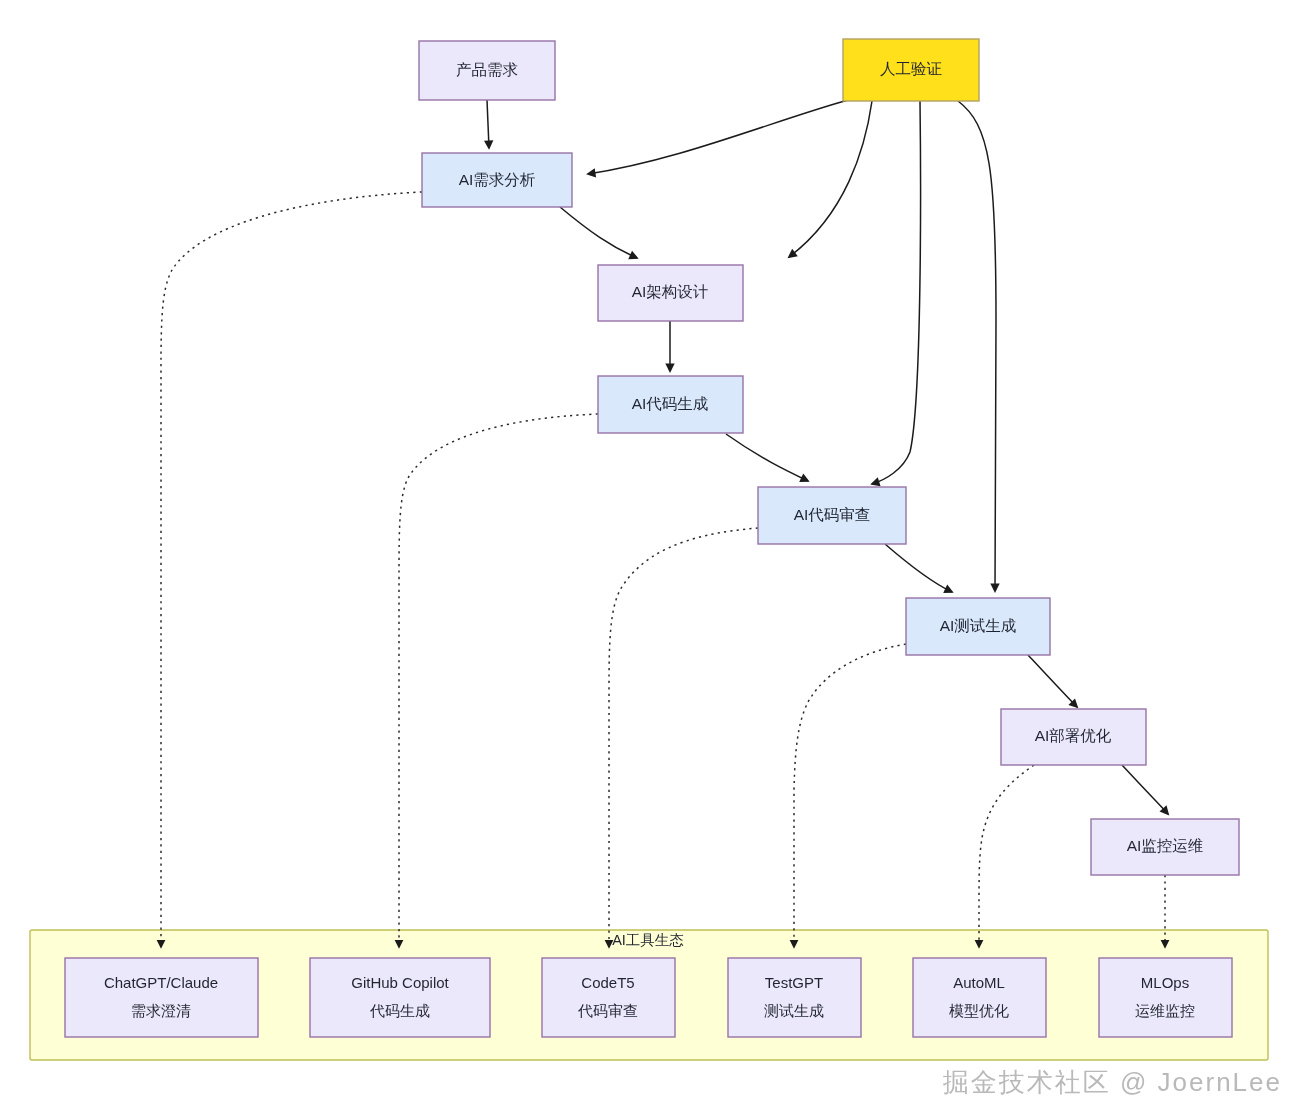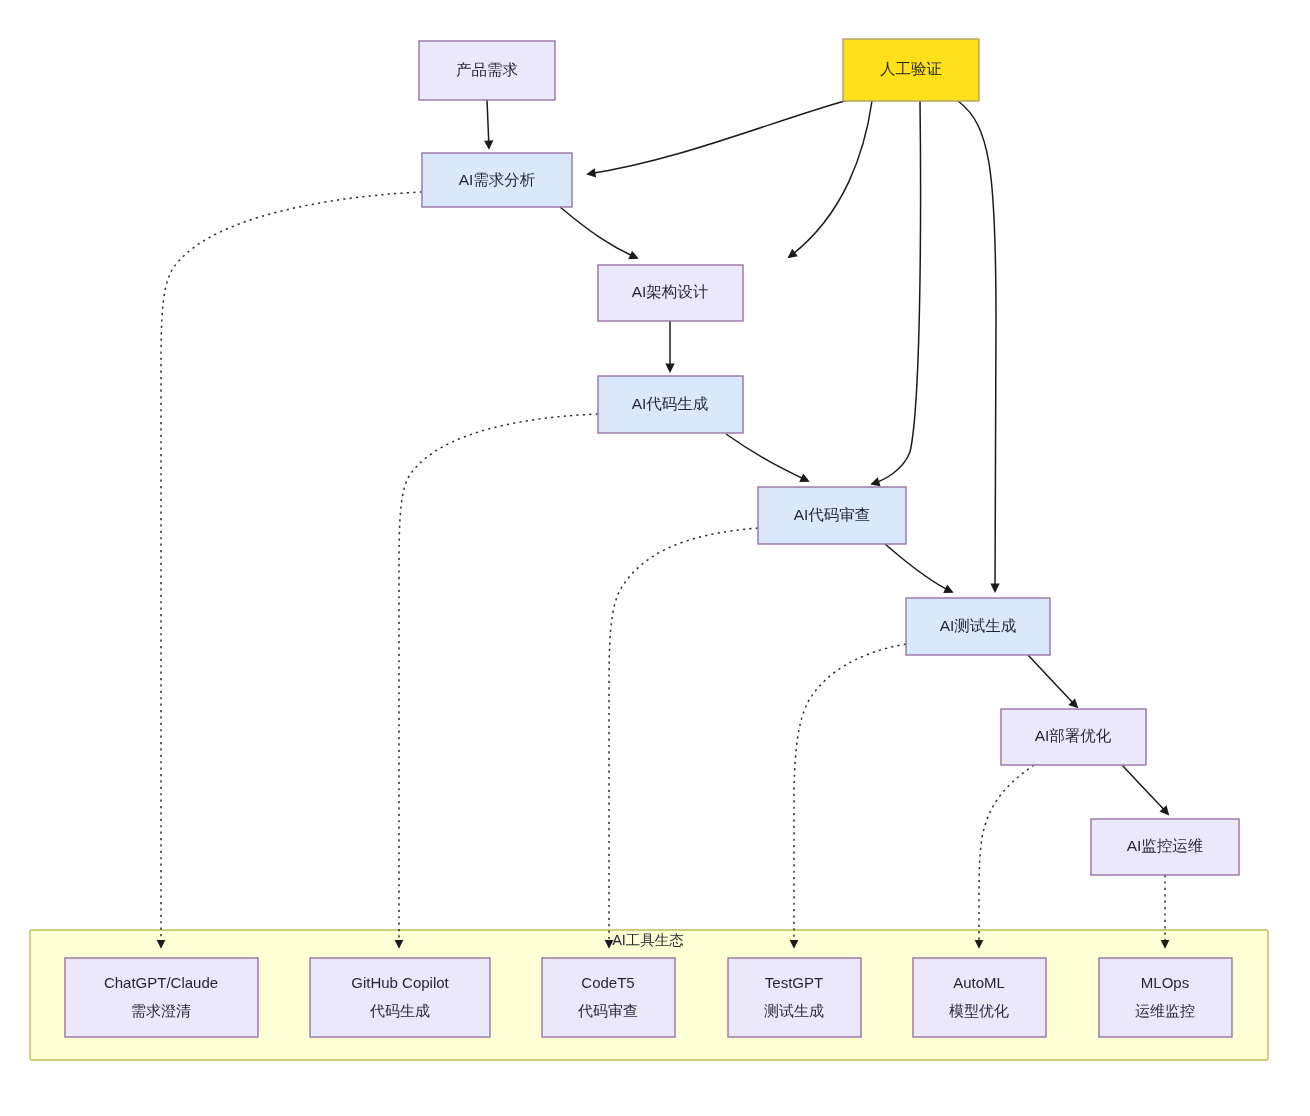--- a/index.html
+++ b/index.html
@@ -227,14 +227,15 @@
     </g>
 
     <g>
       <rect class="node-rect-purple" x="1099" y="958" width="133" height="79"></rect>
       <text class="node-label-sm" x="1165" y="984">MLOps</text>
       <text class="node-label-sm" x="1165" y="1012">运维监控</text>
     </g>
 
   </svg>
 
+  <div class="watermark">掘金技术社区 @ JoernLee</div>
 
 </div>
 
 </body></html>

